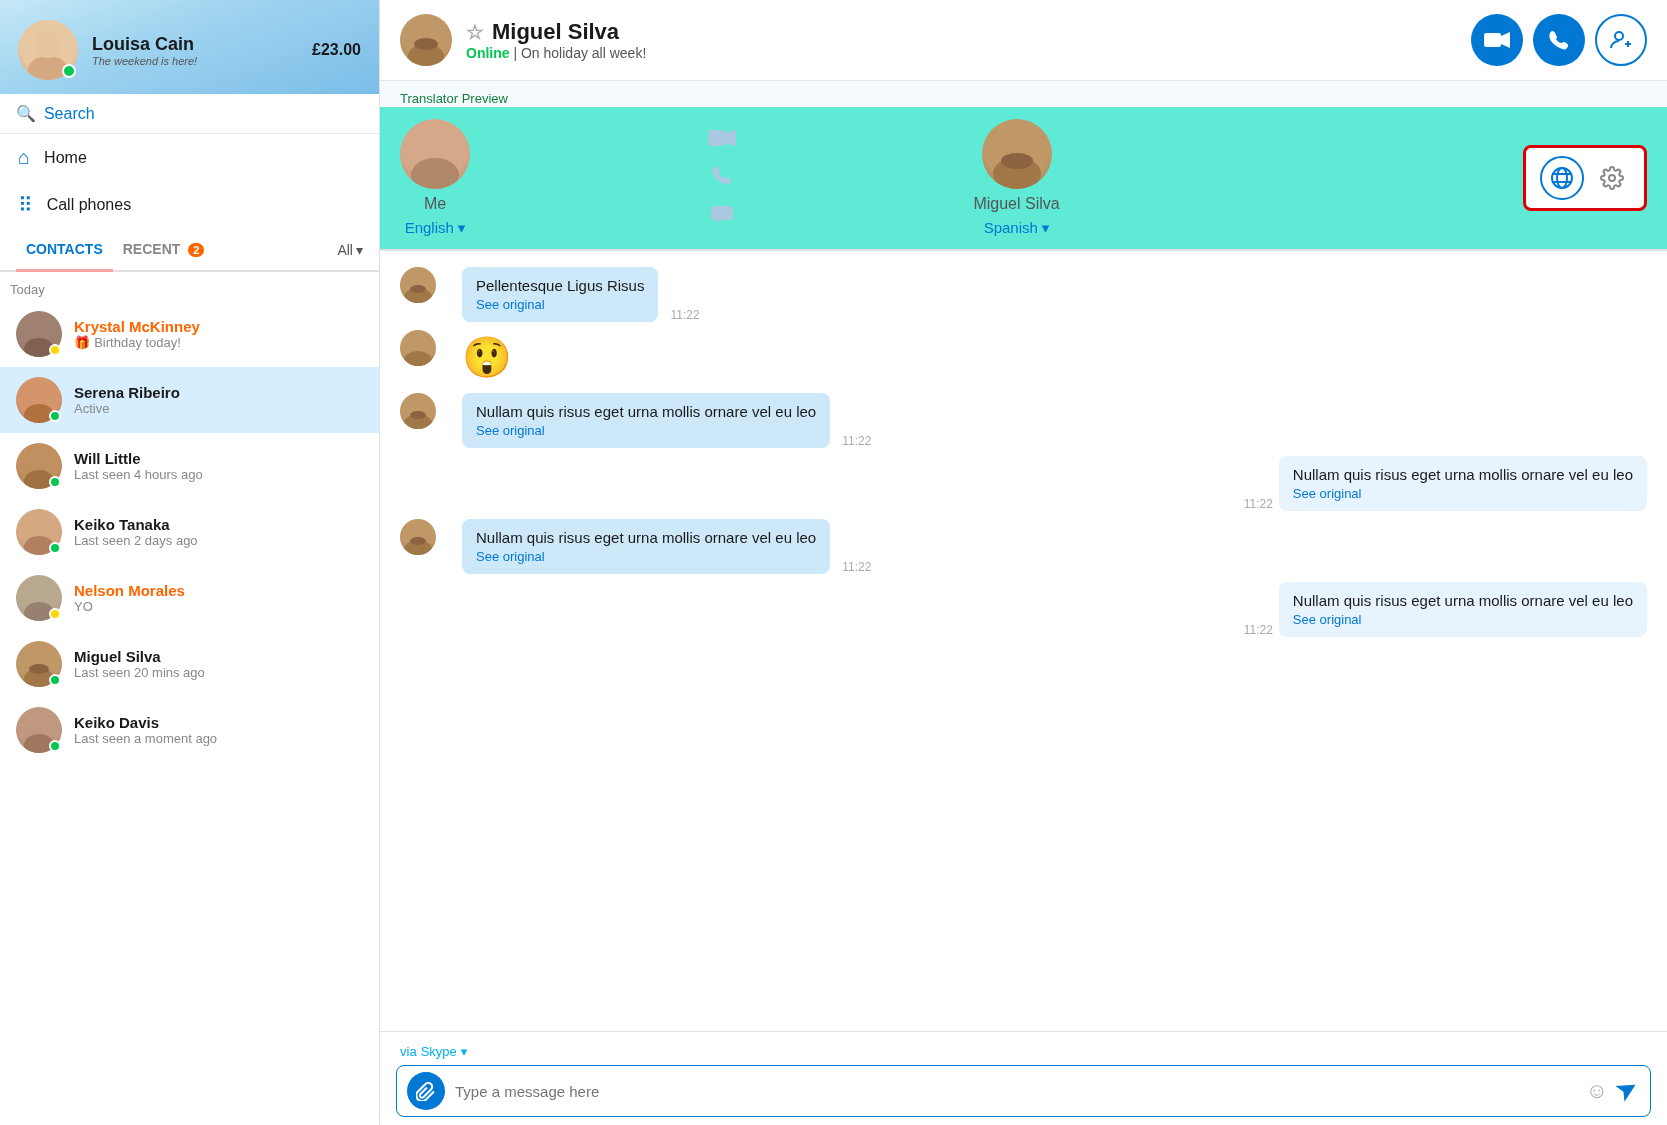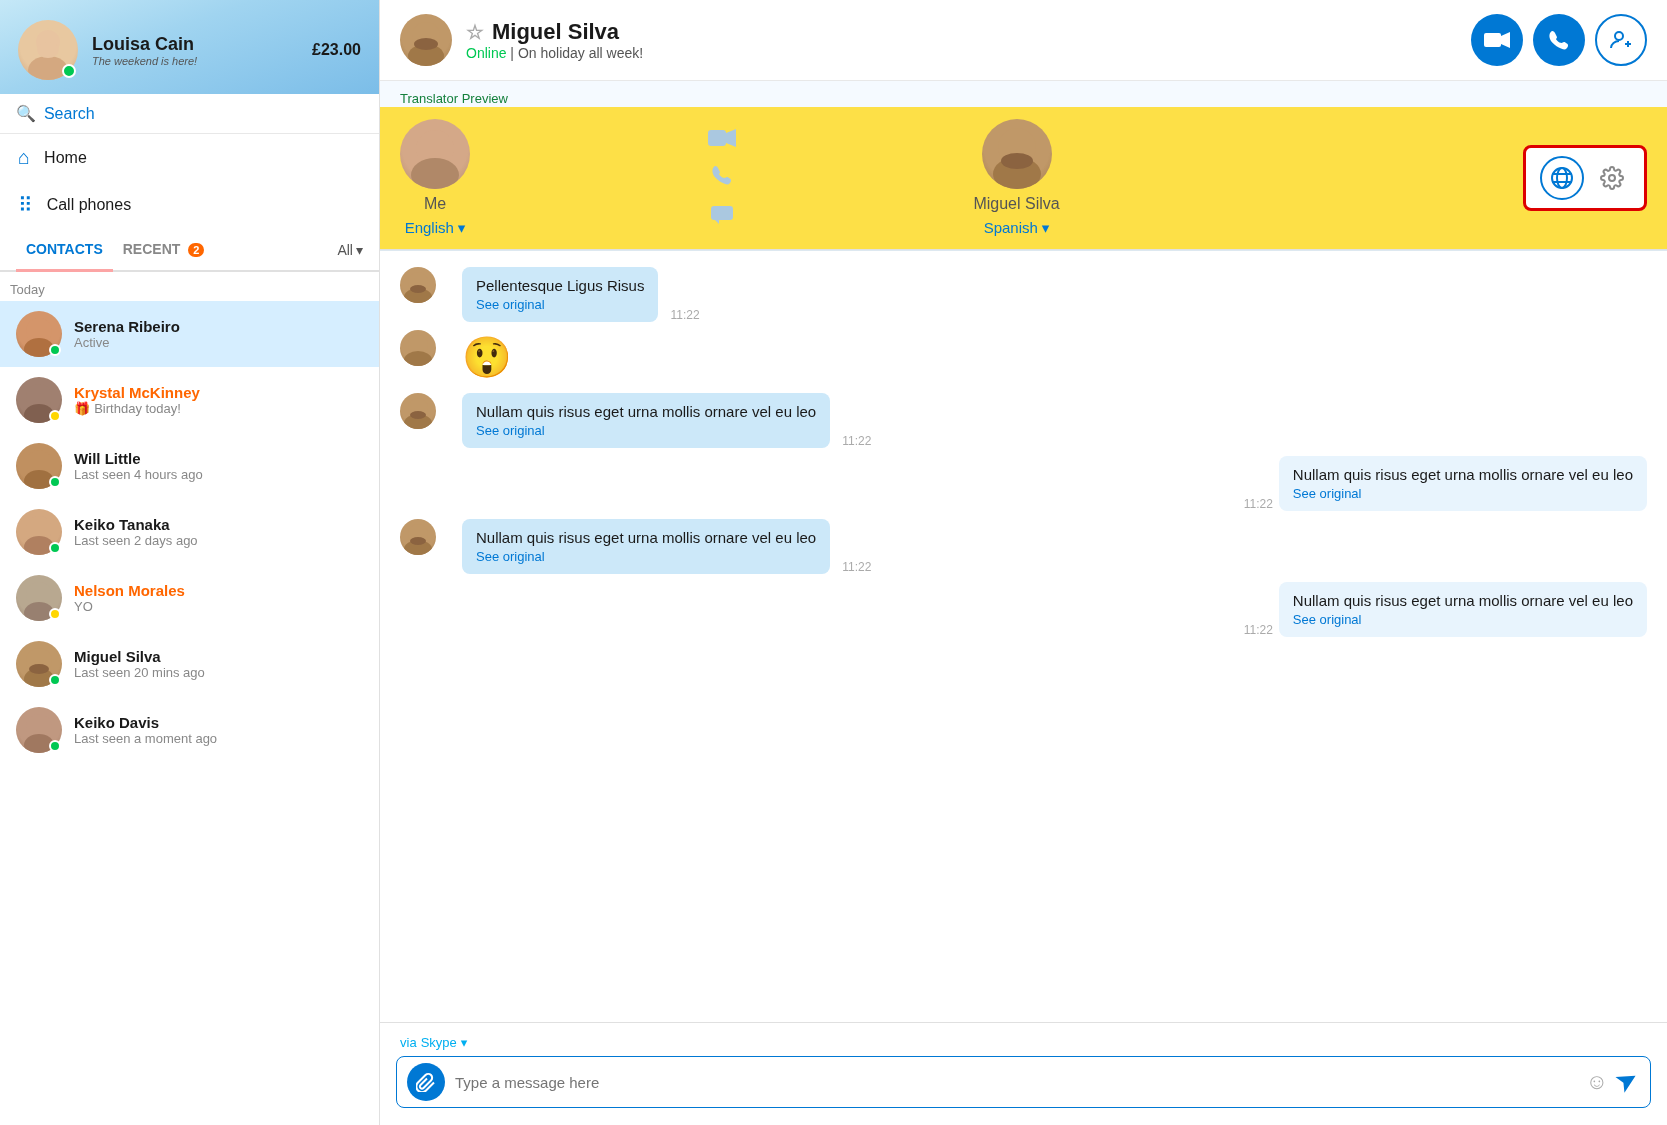--- a/index.html
+++ b/index.html
@@ -181,21 +181,21 @@
     .chat-contact-name {
       display: flex;
       align-items: center;
       gap: 8px;
       font-size: 22px;
       font-weight: 600;
       color: #1a1a1a;
     }
     .star-icon { color: #aaa; font-size: 20px; }
     .status-line { font-size: 14px; color: #555; }
-    .status-online { color: #00c853; font-weight: 400; }
+    .status-online { color: #00c853; font-weight: 700; }
 
     .header-actions {
       display: flex;
       align-items: center;
       gap: 10px;
     }
 
     .action-btn-circle {
       width: 52px;
       height: 52px;
@@ -221,21 +221,21 @@
       cursor: pointer;
       color: #0078d4;
       font-size: 22px;
     }
 
     .translator-row {
       display: flex;
       align-items: center;
       padding: 12px 20px 12px;
       gap: 0;
-      background: #fde047;
+      background: #5eead4;
       border-bottom: 1px solid #e0e0e0;
     }
 
     .translator-me, .translator-other {
       display: flex;
       flex-direction: column;
       align-items: center;
       gap: 6px;
     }
 
@@ -333,21 +333,21 @@
     }
 
     .msg-emoji {
       font-size: 40px;
       padding: 4px 0;
     }
 
     
     .input-area {
       border-top: 1px solid #e0e0e0;
-      padding: 8px 16px 17px;
+      padding: 8px 16px 8px;
       background: #fff;
     }
 
     .via-skype {
       font-size: 13px;
       color: #555;
       padding: 4px 0 6px 4px;
       display: flex;
       align-items: center;
       gap: 4px;
@@ -459,52 +459,52 @@
     <div class="tab-all">
       <span>All</span>
       <span>▾</span>
     </div>
   </div>
 
   <div class="section-label">Today</div>
 
   <div class="contact-list">
 
+    <div class="contact-item">
+      <div class="avatar-wrap">
+        <div class="avatar-sm face-krystal">
+          <svg width="46" height="46" viewBox="0 0 46 46">
+            <circle cx="23" cy="20" r="13" fill="#a08070"></circle>
+            <ellipse cx="23" cy="38" rx="15" ry="11" fill="#806050"></ellipse>
+          </svg>
+        </div>
+        <div class="status-dot away" style="bottom:1px;right:1px;width:12px;height:12px;"></div>
+      </div>
+      <div class="contact-info">
+        <div class="contact-name highlight">Krystal McKinney</div>
+        <div class="contact-sub birthday">
+          <span>🎁</span>
+          <span>Birthday today!</span>
+        </div>
+      </div>
+    </div>
+
     <div class="contact-item selected">
       <div class="avatar-wrap">
         <div class="avatar-sm face-serena">
           <svg width="46" height="46" viewBox="0 0 46 46">
             <circle cx="23" cy="20" r="13" fill="#d4956a"></circle>
             <ellipse cx="23" cy="38" rx="15" ry="11" fill="#b07040"></ellipse>
           </svg>
         </div>
         <div class="status-dot online" style="bottom:1px;right:1px;width:12px;height:12px;"></div>
       </div>
       <div class="contact-info">
         <div class="contact-name">Serena Ribeiro</div>
         <div class="contact-sub">Active</div>
-      </div>
-    </div>
-
-    <div class="contact-item">
-      <div class="avatar-wrap">
-        <div class="avatar-sm face-krystal">
-          <svg width="46" height="46" viewBox="0 0 46 46">
-            <circle cx="23" cy="20" r="13" fill="#a08070"></circle>
-            <ellipse cx="23" cy="38" rx="15" ry="11" fill="#806050"></ellipse>
-          </svg>
-        </div>
-        <div class="status-dot away" style="bottom:1px;right:1px;width:12px;height:12px;"></div>
-      </div>
-      <div class="contact-info">
-        <div class="contact-name highlight">Krystal McKinney</div>
-        <div class="contact-sub birthday">
-          <span>🎁</span>
-          <span>Birthday today!</span>
-        </div>
       </div>
     </div>
 
     <div class="contact-item">
       <div class="avatar-wrap">
         <div class="avatar-sm face-will">
           <svg width="46" height="46" viewBox="0 0 46 46">
             <circle cx="23" cy="20" r="13" fill="#c09060"></circle>
             <ellipse cx="23" cy="38" rx="15" ry="11" fill="#a07040"></ellipse>
           </svg>

